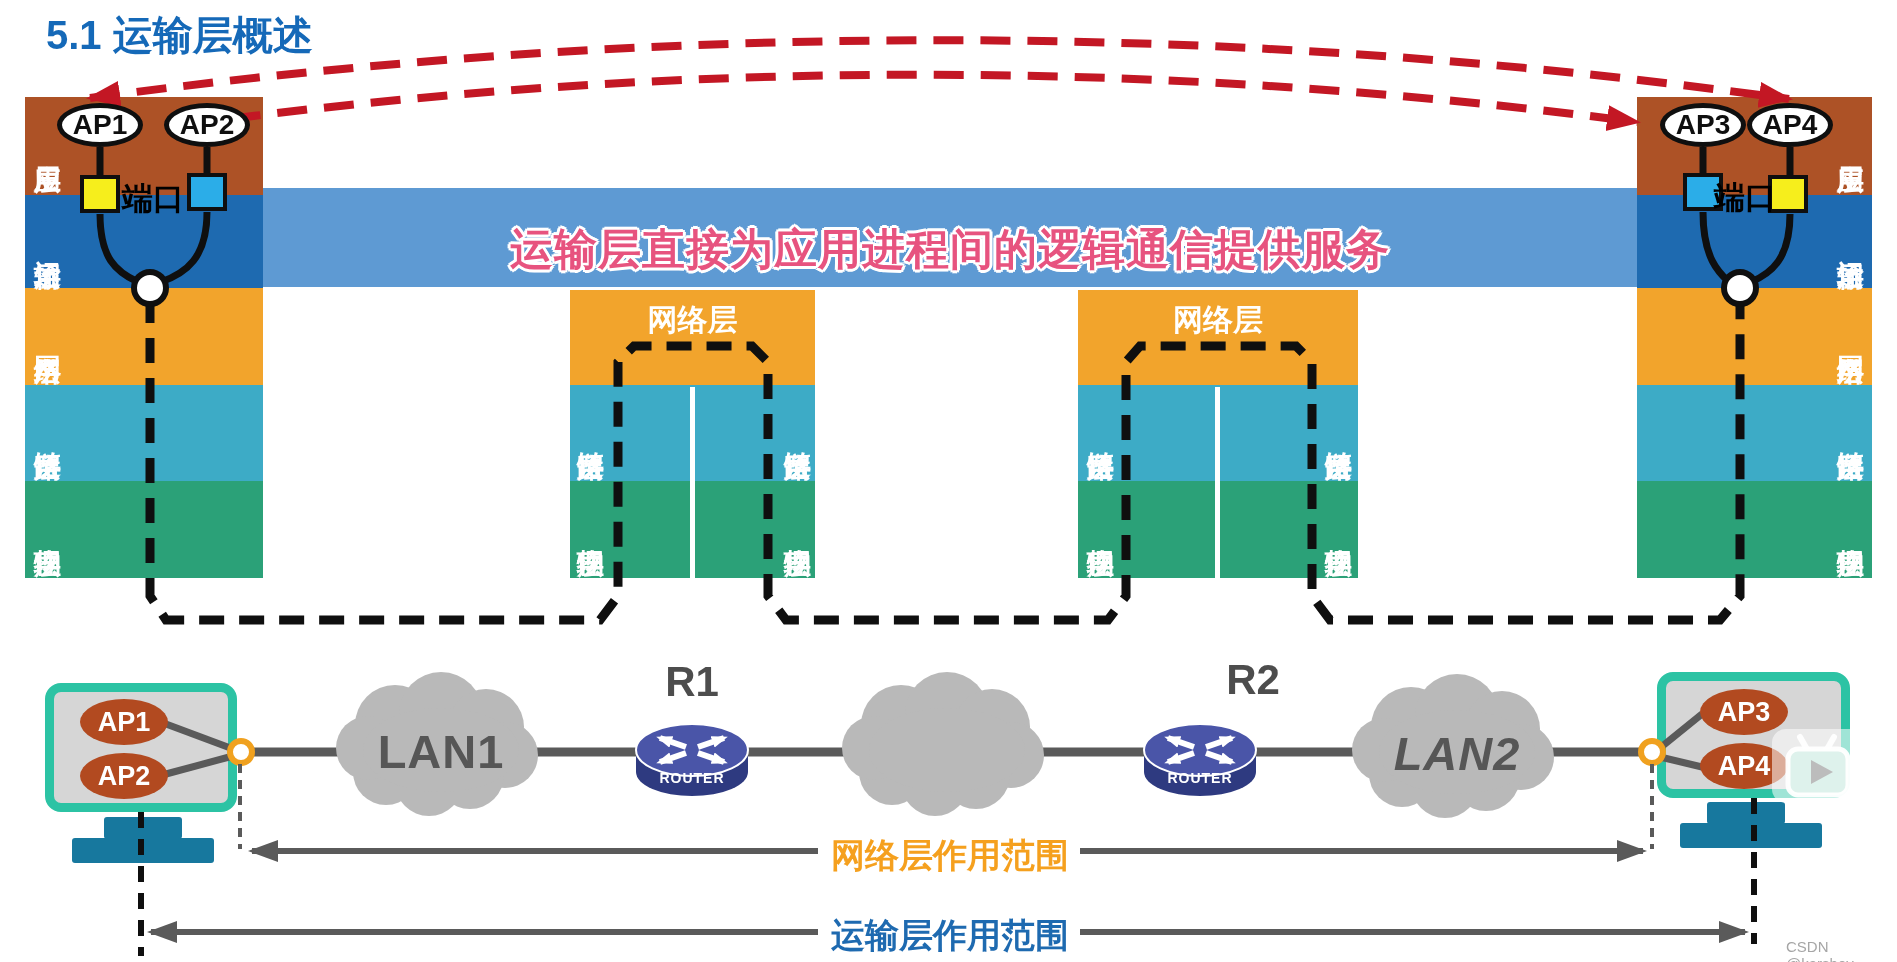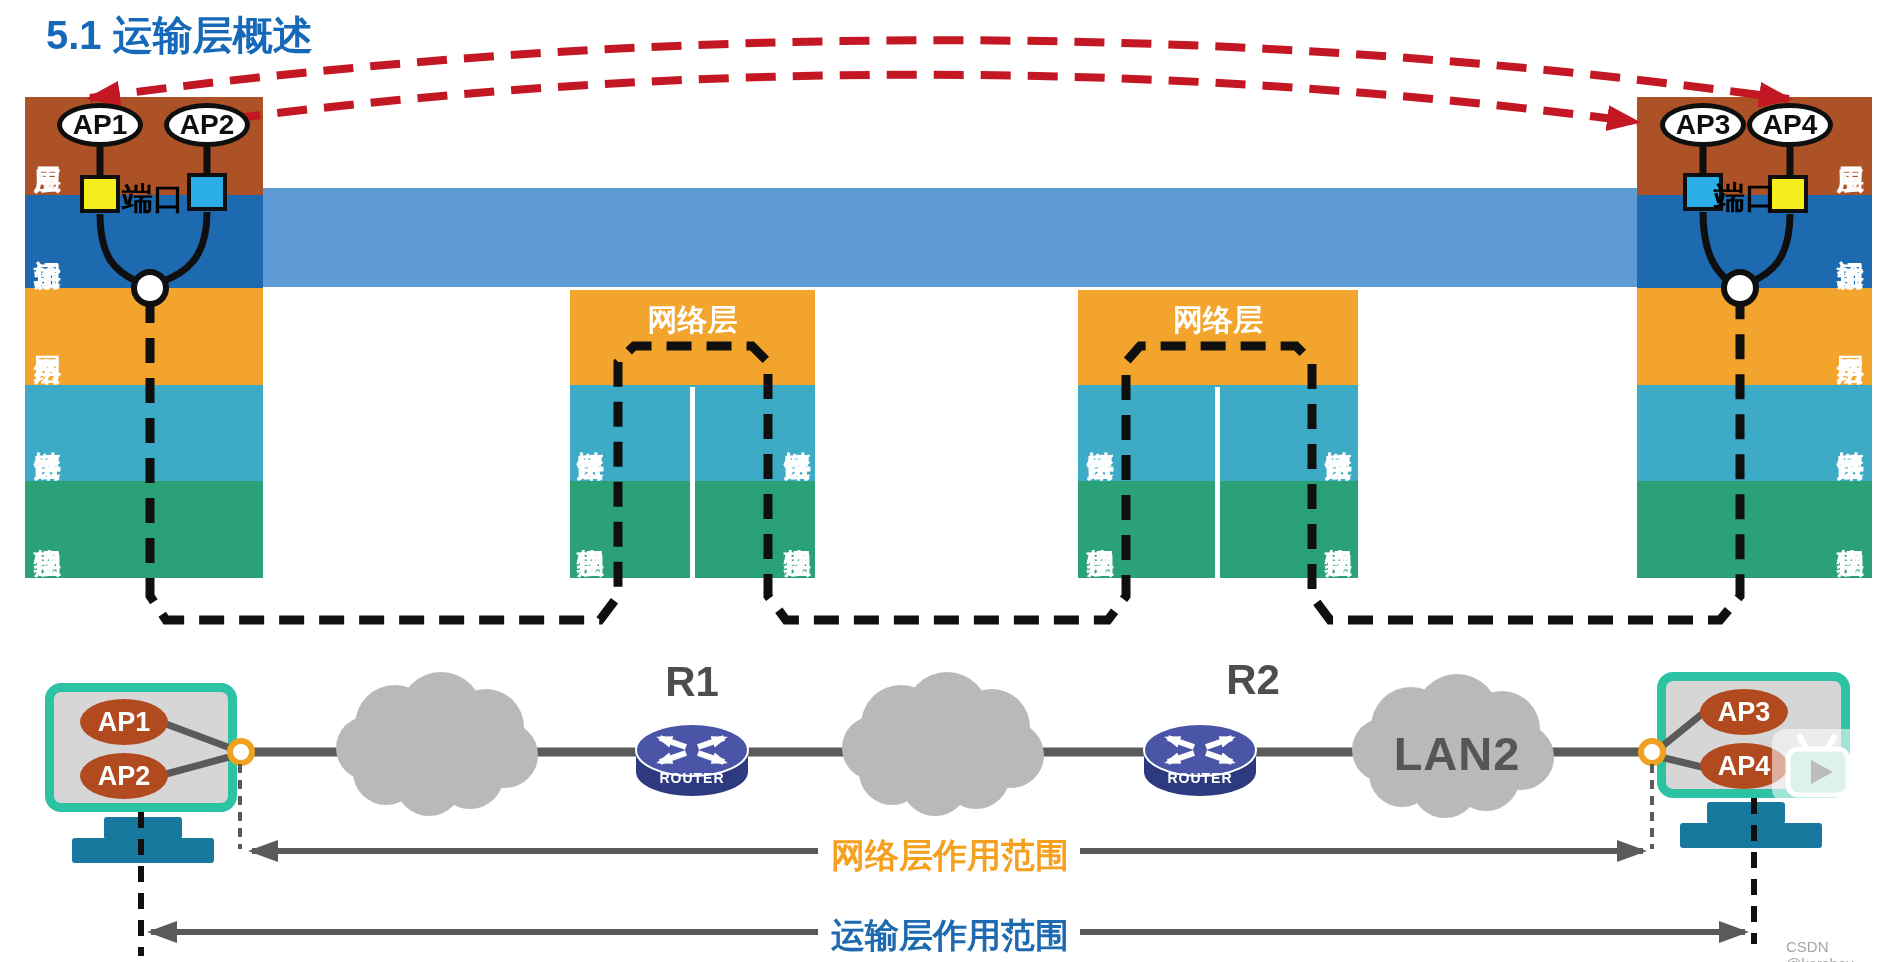--- a/index.html
+++ b/index.html
@@ -42,20 +42,21 @@
                 background:rgba(255,255,255,0.55);border-radius:14px;}
 </style>
 </head>
 <body>
 
 <div class="canvas">
 
   <div class="abs title">5.1 运输层概述</div>
 
   <div class="abs band"></div>
+  <div class="abs banner">运输层直接为应用进程间的逻辑通信提供服务</div>
 
   <div>
     <div class="layer" style="left:25px;top:97px;width:238px;height:98px;background:var(--layer-app);"></div>
     <div class="layer" style="left:25px;top:195px;width:238px;height:93px;background:var(--layer-transport);"></div>
     <div class="layer" style="left:25px;top:288px;width:238px;height:97px;background:var(--layer-network);"></div>
     <div class="layer" style="left:25px;top:385px;width:238px;height:96px;background:var(--layer-datalink);"></div>
     <div class="layer" style="left:25px;top:481px;width:238px;height:97px;background:var(--layer-physical);"></div>
     <div class="vband" style="left:27px;top:97px;width:40px;height:98px;">
         <span>应用层</span>
       </div>
@@ -151,21 +152,22 @@
   <div class="stand" style="left:72px;top:838px;width:142px;height:25px;"></div>
   <div class="ap-small" style="left:80px;top:699px;">AP1</div>
   <div class="ap-small" style="left:80px;top:753px;">AP2</div>
 
   <div class="monitor" style="left:1657px;top:672px;width:193px;height:126px;"></div>
   <div class="stand" style="left:1707px;top:802px;width:78px;height:22px;"></div>
   <div class="stand" style="left:1680px;top:823px;width:142px;height:25px;"></div>
   <div class="ap-small" style="left:1700px;top:689px;">AP3</div>
   <div class="ap-small" style="left:1700px;top:743px;">AP4</div>
 
-  <div class="cloud-lbl" style="left:1367px;top:726px;">LAN2</div>
+  <div class="cloud-lbl" style="left:351px;top:724px;">LAN1</div>
+  <div class="cloud-lbl" style="left:1367px;top:726px;font-style:italic;">LAN2</div>
   <div class="r-lbl" style="left:647px;top:658px;">R1</div>
   <div class="r-lbl" style="left:1208px;top:656px;">R2</div>
   <div class="router-cap" style="left:632px;top:770px;">ROUTER</div>
   <div class="router-cap" style="left:1140px;top:770px;">ROUTER</div>
 
   <div class="scope-lbl scope-blue" style="left:810px;top:913px;">运输层作用范围</div>
   <div class="scope-lbl scope-orange" style="left:810px;top:833px;">网络层作用范围</div>
 
   <div class="watermark" style="left:1786px;top:938px;">CSDN @karshey</div>
 

